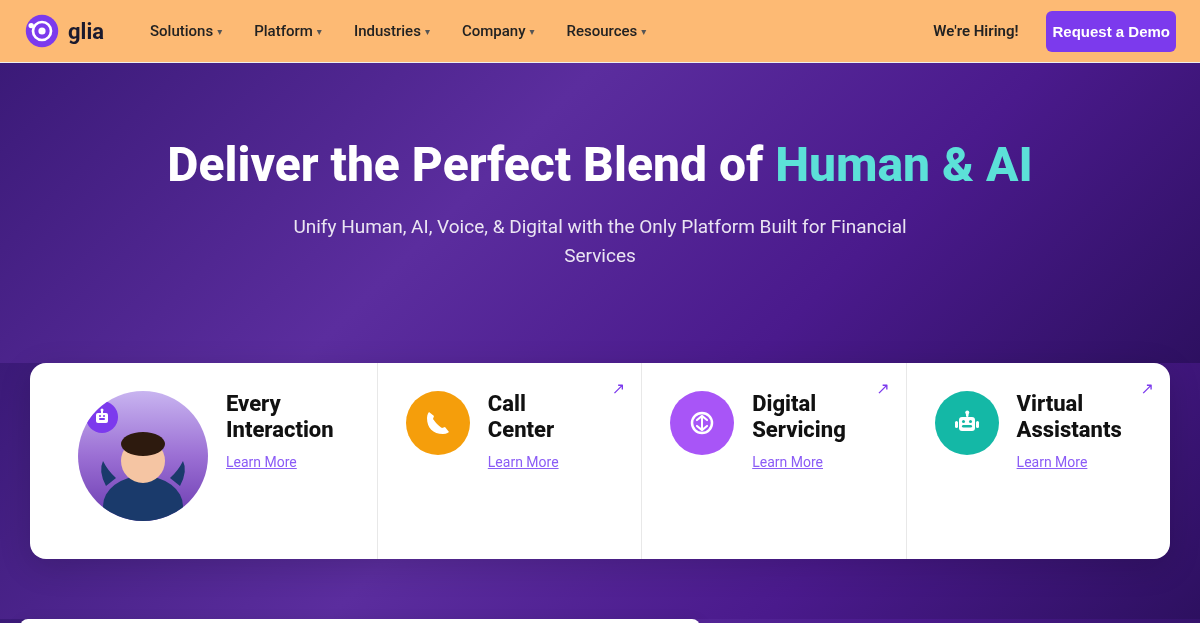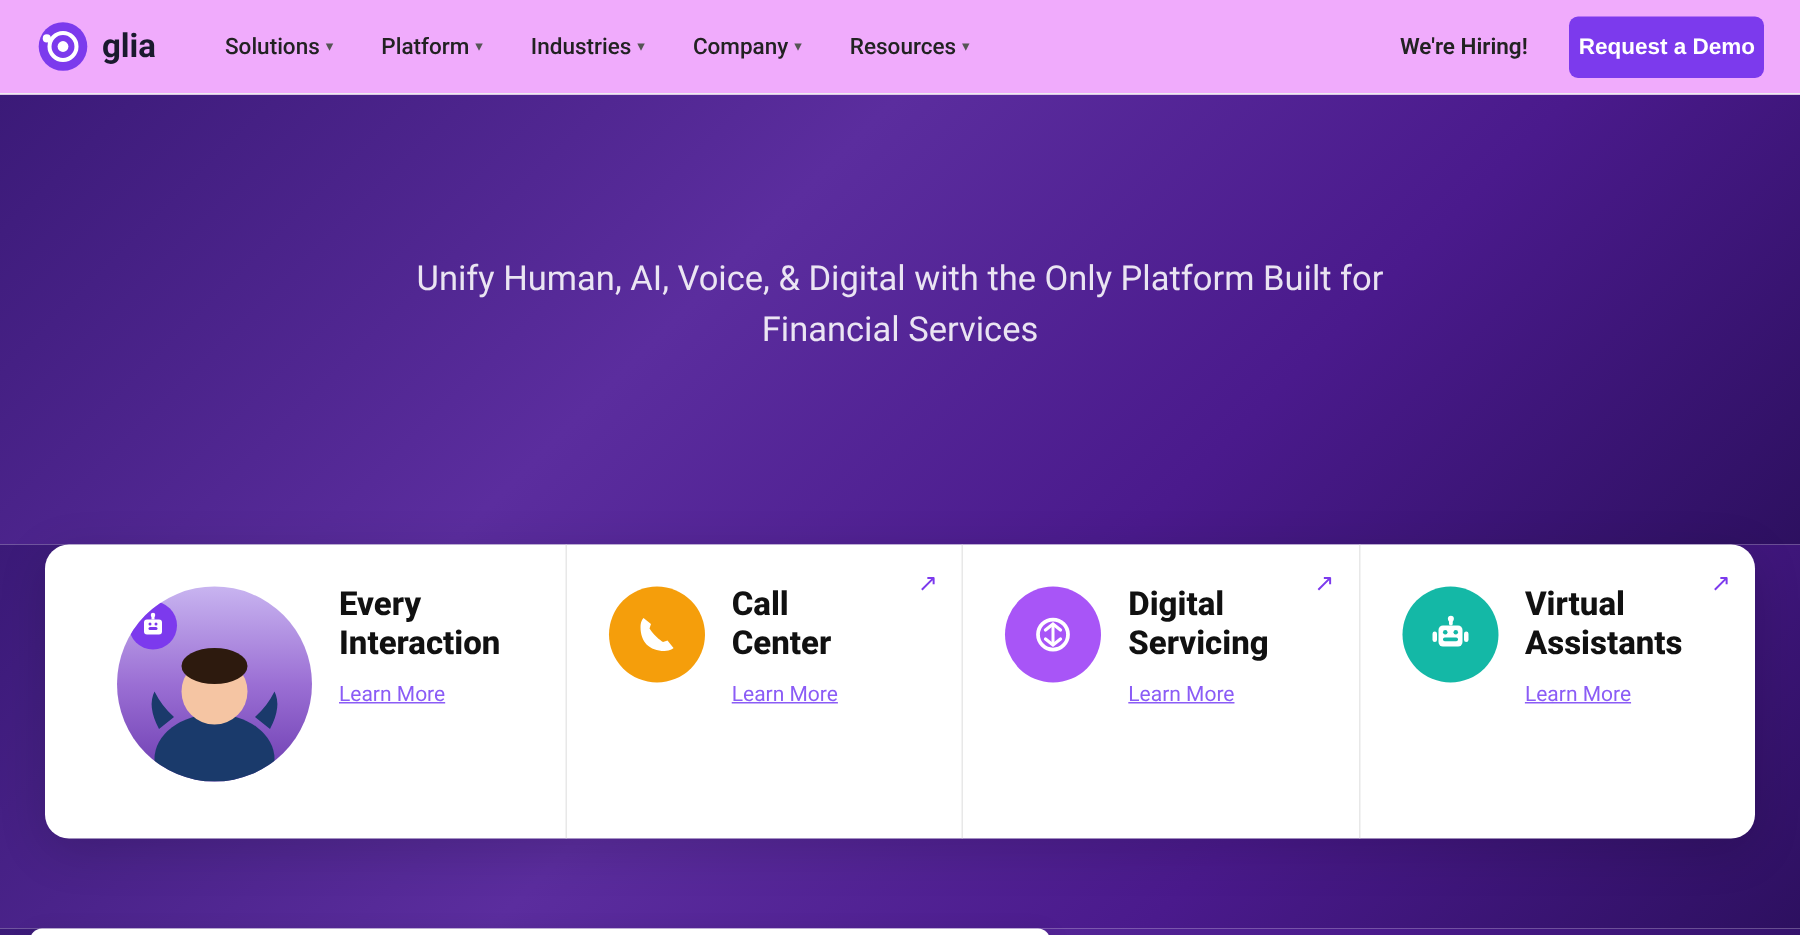--- a/index.html
+++ b/index.html
@@ -3,21 +3,21 @@
   <meta charset="utf-8">
   <style>
     * { margin: 0; padding: 0; box-sizing: border-box; }
     body { font-family: -apple-system, BlinkMacSystemFont, 'Segoe UI', Roboto, sans-serif; width: 1200px; overflow-x: hidden; }
 
     
     .navbar {
       display: flex;
       align-items: center;
       height: 63px;
-      background: #f0abfc;
+      background: #fdba74;
       padding: 0 24px;
       border-bottom: 1px solid #eee;
       position: relative;
       z-index: 10;
     }
     .navbar-logo {
       display: flex;
       align-items: center;
       margin-right: 32px;
     }
@@ -90,21 +90,21 @@
       font-size: 48px;
       font-weight: 800;
       color: #fff;
       margin-bottom: 20px;
       line-height: 1.2;
     }
     .hero-title-highlight {
       color: #5ce0d8;
     }
     .hero-subtitle {
-      font-size: 23px;
+      font-size: 19px;
       color: rgba(255,255,255,0.88);
       max-width: 680px;
       line-height: 1.5;
     }
 
     
     .cards-wrapper {
       background: linear-gradient(135deg, #3b1a78 0%, #5b2d9e 40%, #4a1a8c 70%, #2d1060 100%);
       padding: 0 20px 60px;
       display: flex;
@@ -262,20 +262,23 @@
     </div>
   </div>
 
   <div class="nav-right">
     <span class="hiring-link">We're Hiring!</span>
     <button class="request-demo-btn">Request a Demo</button>
   </div>
 </nav>
 
 <section class="hero">
+  <h1 class="hero-title">
+    <span>Deliver the Perfect Blend of </span><span class="hero-title-highlight">Human &amp; AI</span>
+  </h1>
   <p class="hero-subtitle">Unify Human, AI, Voice, &amp; Digital with the Only Platform Built for Financial Services</p>
 </section>
 
 <div class="cards-wrapper">
   <div class="cards-container">
 
     <div class="card card-first">
       <div class="card-first-image">
         <div class="person-circle">
 

